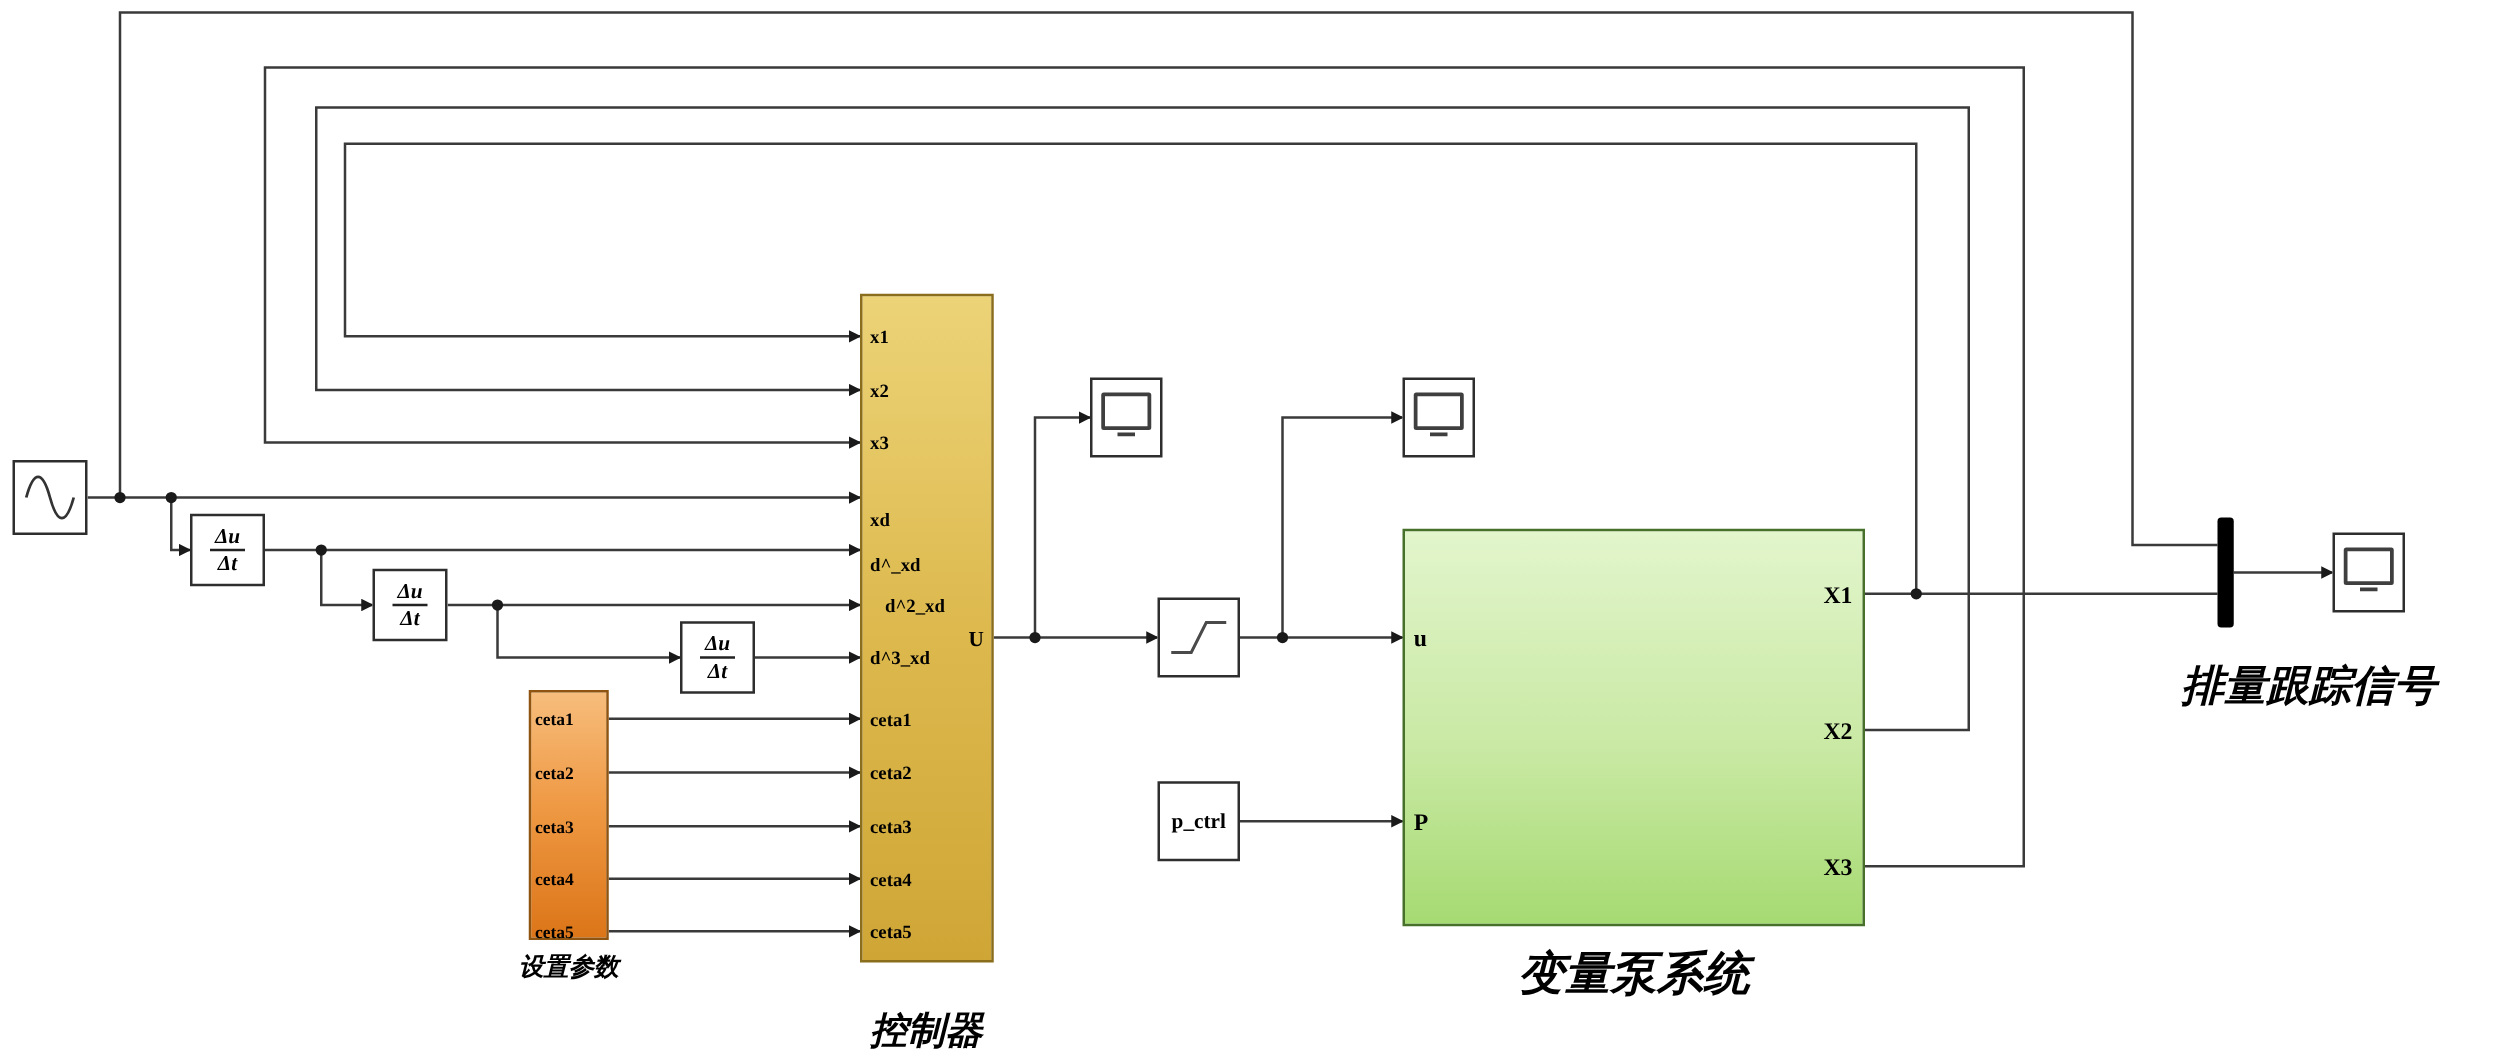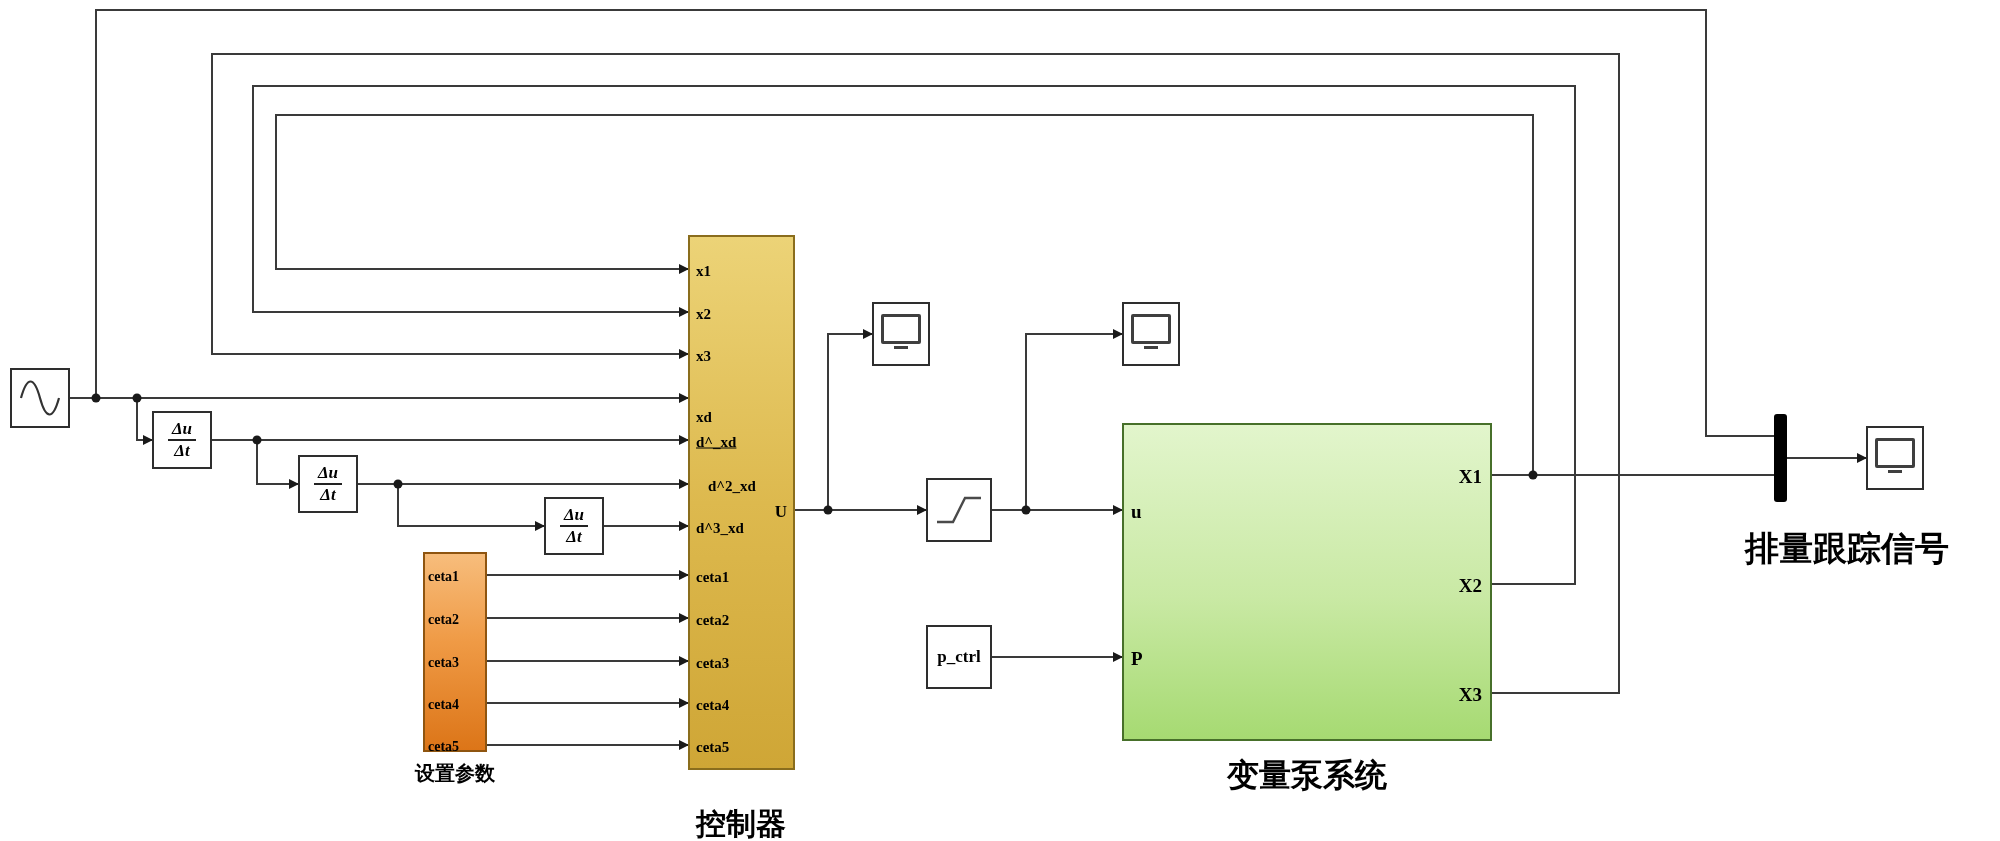--- a/index.html
+++ b/index.html
@@ -1,20 +1,20 @@
 <!DOCTYPE html>
 <html><head>
 <meta charset="utf-8">
 <style>
   html,body{margin:0;padding:0;background:#fff;}
   .canvas{position:relative;width:2000px;height:841px;background:#ffffff;overflow:hidden;
           font-family:"Liberation Serif","DejaVu Serif",serif;color:#000;}
   svg.wires{position:absolute;left:0;top:0;z-index:1;}
   .block{position:absolute;box-sizing:border-box;border:2px solid #2e2e2e;background:#fff;z-index:2;}
-  .caption{position:absolute;transform:translateX(-50%);font-weight:bold;white-space:nowrap;z-index:3;text-align:left;}
+  .caption{position:absolute;transform:translateX(-50%);font-weight:bold;white-space:nowrap;z-index:3;text-align:left;font-style:italic;}
   
   .controller{background:linear-gradient(180deg,#ecd377 0%,#ddb94e 50%,#cfa636 100%);border-color:#8a6d1d;}
   .cport{position:absolute;left:6px;transform:translateY(-50%);font-size:15px;font-weight:bold;white-space:nowrap;}
   .cout{position:absolute;right:6px;transform:translateY(-50%);font-size:17px;font-weight:bold;}
   
   .params{background:linear-gradient(180deg,#f7bd7c 0%,#ef9a45 45%,#dc7518 100%);border-color:#8f5510;}
   .pport{position:absolute;left:3px;transform:translateY(-50%);font-size:14px;font-weight:bold;white-space:nowrap;}
   
   .plant{background:linear-gradient(180deg,#e2f5cc 0%,#c9e9a4 55%,#a6da72 100%);border-color:#47702a;}
   .gport{position:absolute;transform:translateY(-50%);font-size:19px;font-weight:bold;white-space:nowrap;}
@@ -111,21 +111,21 @@
     <span class="pport" style="top:109px;">ceta3</span>
     <span class="pport" style="top:151px;">ceta4</span>
     <span class="pport" style="top:193px;">ceta5</span>
   </div>
 
   <div class="block controller" style="left:688px;top:235px;width:107px;height:535px;">
     <span class="cport" style="top:34px;">x1</span>
     <span class="cport" style="top:77px;">x2</span>
     <span class="cport" style="top:119px;">x3</span>
     <span class="cport" style="top:180px;">xd</span>
-    <span class="cport" style="top:205px;text-decoration:underline;">d^_xd</span>
+    <span class="cport" style="top:216px;">d^_xd</span>
     <span class="cport" style="top:249px;margin-left:12px;">d^2_xd</span>
     <span class="cport" style="top:291px;">d^3_xd</span>
     <span class="cport" style="top:340px;">ceta1</span>
     <span class="cport" style="top:383px;">ceta2</span>
     <span class="cport" style="top:426px;">ceta3</span>
     <span class="cport" style="top:468px;">ceta4</span>
     <span class="cport" style="top:510px;">ceta5</span>
     <span class="cout" style="top:275px;">U</span>
   </div>
 
@@ -158,16 +158,16 @@
 
   <div class="block mux" style="left:1774px;top:414px;width:13px;height:88px;"></div>
 
   <div class="block" style="left:1866px;top:426px;width:58px;height:64px;">
     <div class="scope-screen"></div>
     <div class="scope-base"></div>
   </div>
 
   <div class="caption" style="left:455px;top:760px;font-size:20px;">设置参数</div>
   <div class="caption" style="left:741px;top:790px;font-size:30px;margin-top:14px;">控制器</div>
-  <div class="caption" style="left:1307px;top:754px;font-size:32px;">变量泵系统</div>
+  <div class="caption" style="left:1307px;top:754px;font-size:37px;">变量泵系统</div>
   <div class="caption" style="left:1847px;top:526px;font-size:34px;">排量跟踪信号</div>
 
 </div>
 
 </body></html>

